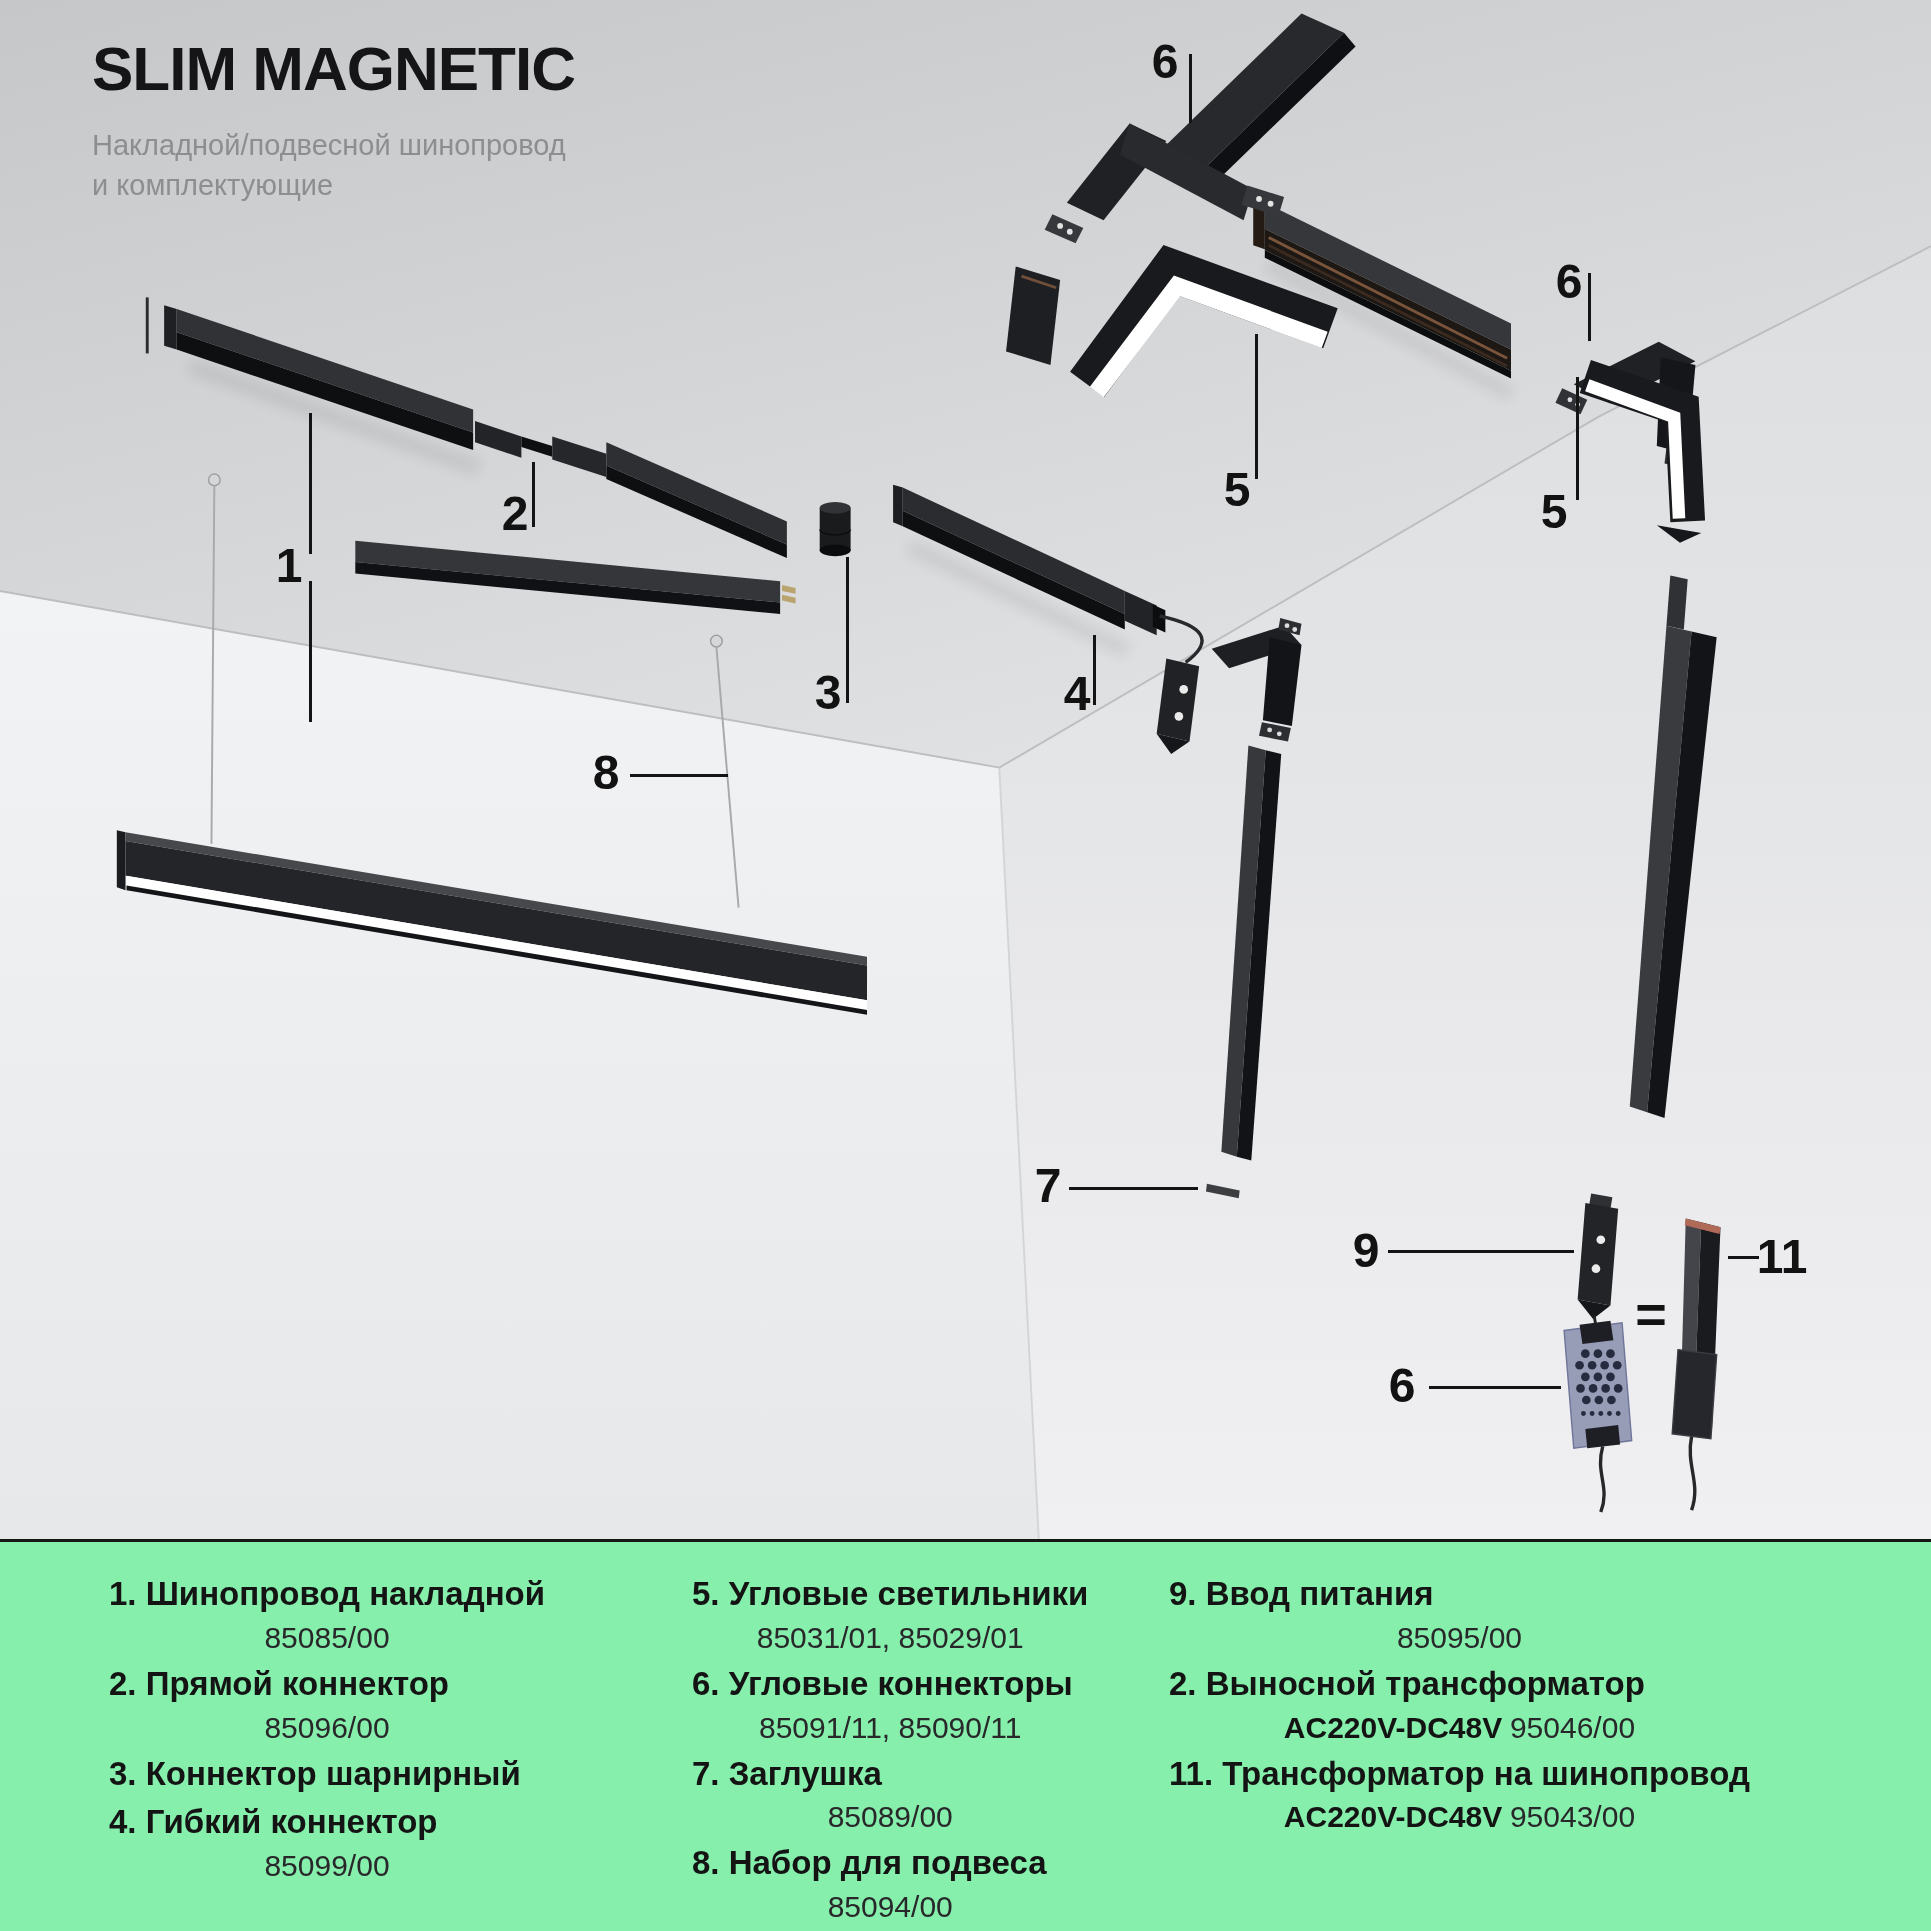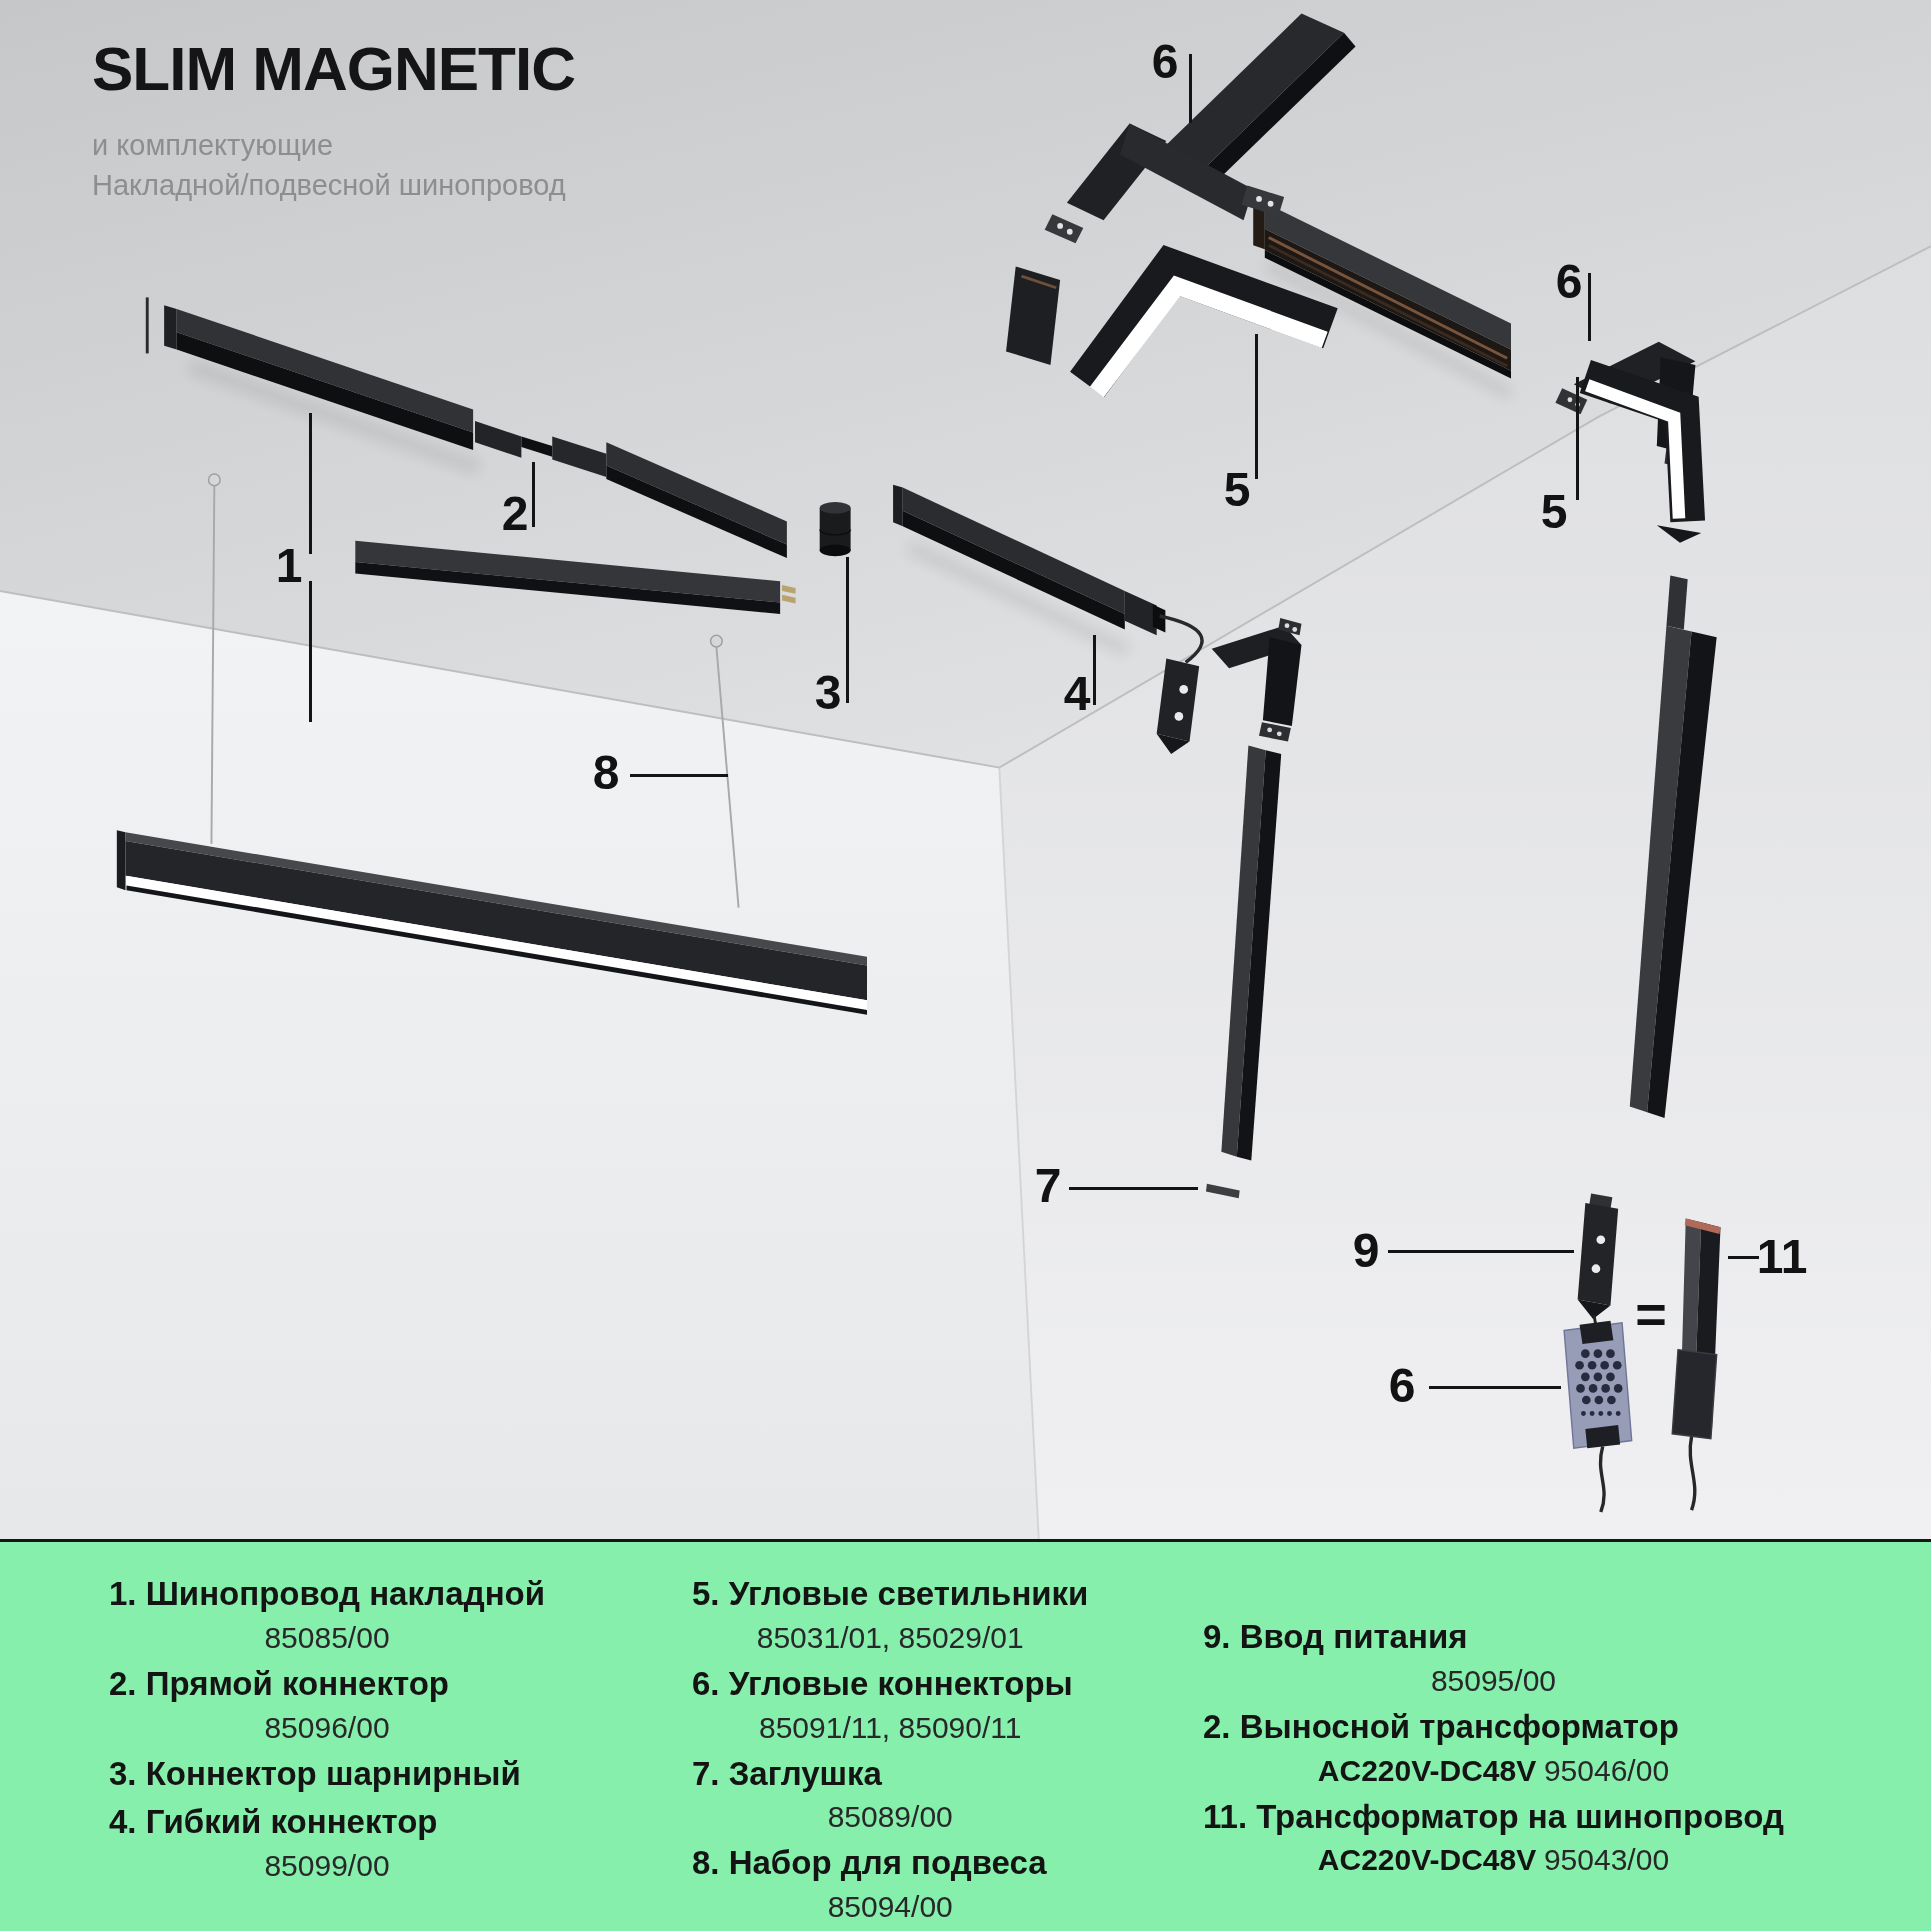--- a/index.html
+++ b/index.html
@@ -19,21 +19,21 @@
     position:absolute; transform:translate(-50%,-50%);
     font-size:48px; font-weight:700; color:#121212; line-height:1; white-space:nowrap;
   }
   .cn.eq { font-size:54px; }
   .divider { position:absolute; left:0; top:1539px; width:1931px; height:2.9px; background:#161616; }
   .legend {
     position:absolute; left:0; top:1542px; width:1931px; height:389px;
     background:#86efac;
   }
   .lcol { position:absolute; top:33px; }
-  .lcol.c1 { left:109px; } .lcol.c2 { left:692px; } .lcol.c3 { left:1203px;margin-top:43px; }
+  .lcol.c1 { left:109px; } .lcol.c2 { left:692px; } .lcol.c3 { left:1169px; }
   .entry { margin-bottom:9.7px; }
   .ename { font-size:33px; font-weight:700; color:#141414; line-height:1.18; }
   .ecode { margin-top:5.8px; font-size:30px; color:#28282a; line-height:1.18;text-align:center; }
   .ecode .cb { font-weight:700; color:#141414; margin-right:7.7px; }
 </style>
 </head>
 <body>
 
 <div class="page">
 
@@ -247,22 +247,22 @@
       <polygon points="130,862 898,991 898,1000 130,871" fill="#47484c"></polygon>
       <polygon points="130,871 898,1000 898,1036 130,907" fill="#242528"></polygon>
       <polygon points="131,907 898,1036 898,1046 131,917" fill="#ffffff"></polygon>
       <polygon points="131,917 898,1046 898,1051 131,922" fill="#141518"></polygon>
     </g>
   </svg>
 
   <div class="header">
     <div class="title">SLIM MAGNETIC</div>
     <div class="subtitle">
+      <div>Накладной/подвесной шинопровод</div>
       <div>и комплектующие</div>
-      <div>Накладной/подвесной шинопровод</div>
     </div>
   </div>
 
   <div class="cl v" style="left:309px; top:413px; height:141px;"></div>
   <div class="cl v" style="left:309px; top:581px; height:141px;"></div>
   <div class="cl v" style="left:532px; top:462px; height:65px;"></div>
   <div class="cl v" style="left:846px; top:557px; height:146px;"></div>
   <div class="cl v" style="left:1093px; top:635px; height:70px;"></div>
   <div class="cl v" style="left:1255px; top:334px; height:145px;"></div>
   <div class="cl v" style="left:1576px; top:377px; height:123px;"></div>

